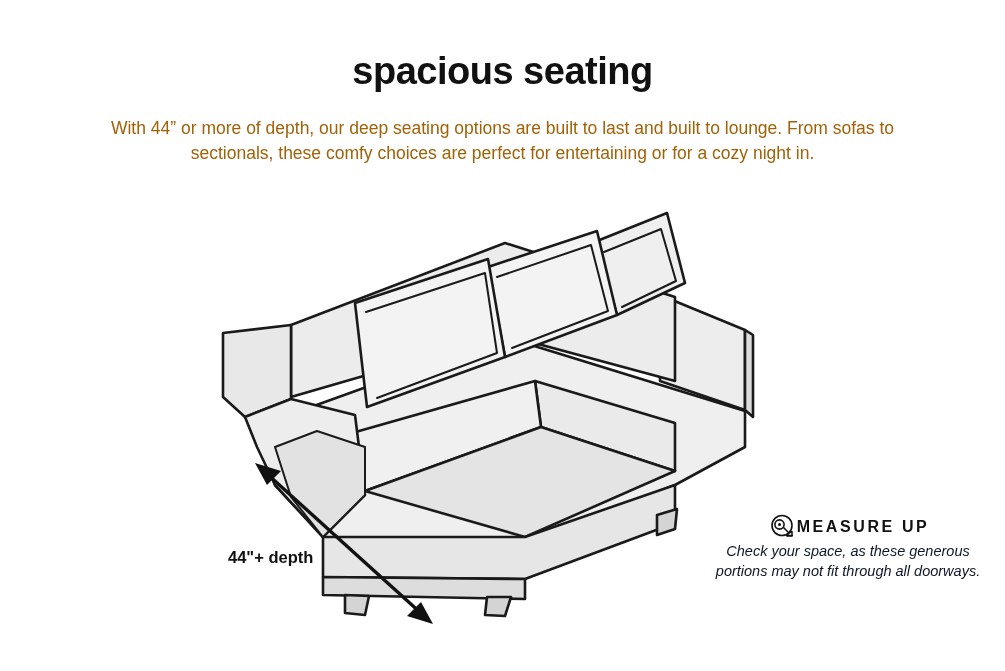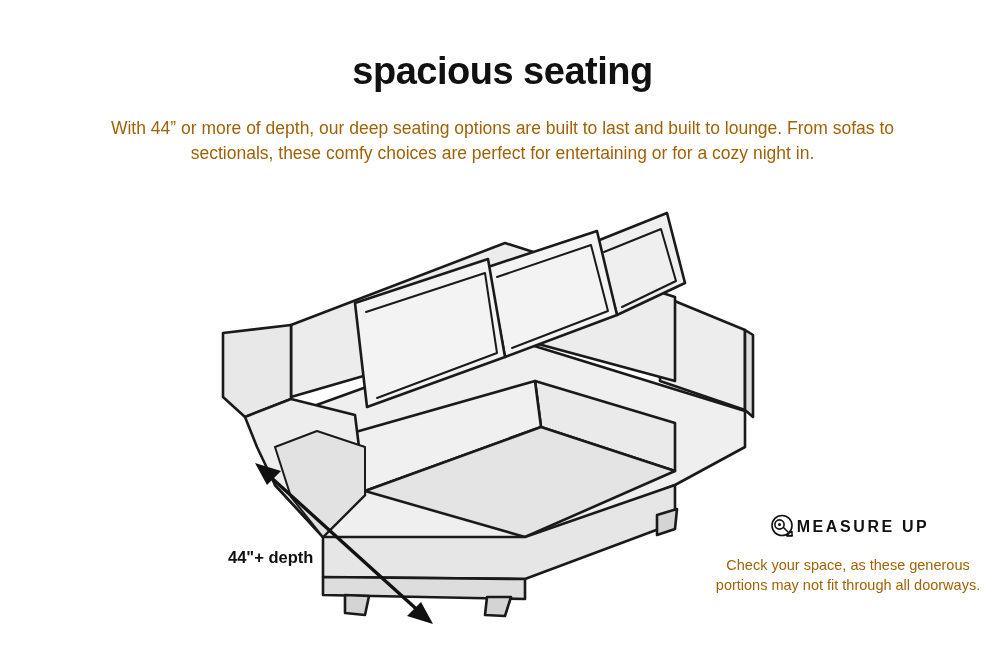--- a/index.html
+++ b/index.html
@@ -65,32 +65,33 @@
     right: 22px;
     top: 512px;
     width: 270px;
     text-align: center;
   }
   .measure-head {
     display: flex;
     align-items: center;
     justify-content: center;
     gap: 0;
-    margin-bottom: 14px;
+    margin-bottom: 0;
   }
   .measure-title {
     font-size: 16px;
     font-weight: bold;
     letter-spacing: 2.6px;
     color: #111111;
   }
   .measure-note {
     font-size: 14.5px;
     line-height: 1.35;
-    color: #a16207;
+    color: #0f172a;
+    font-style: italic;
   }
   .measure-icon {
     width: 30px;
     height: 30px;
     flex: 0 0 auto;
   }
 </style>
 </head>
 <body>
 

